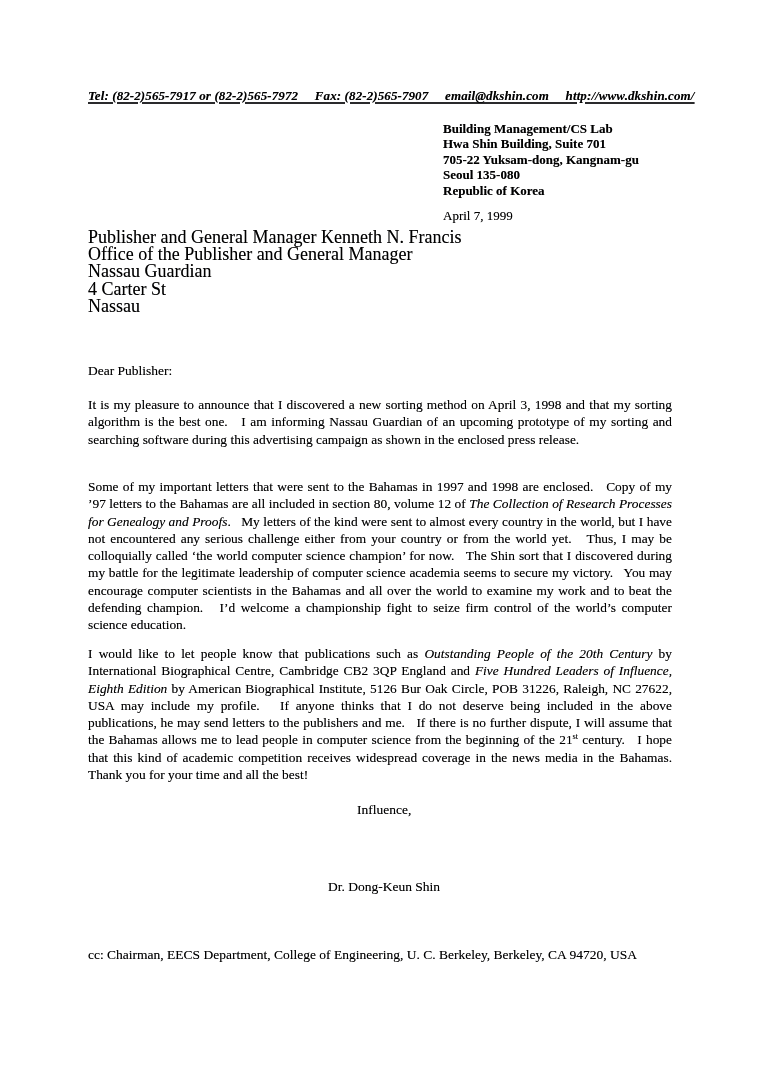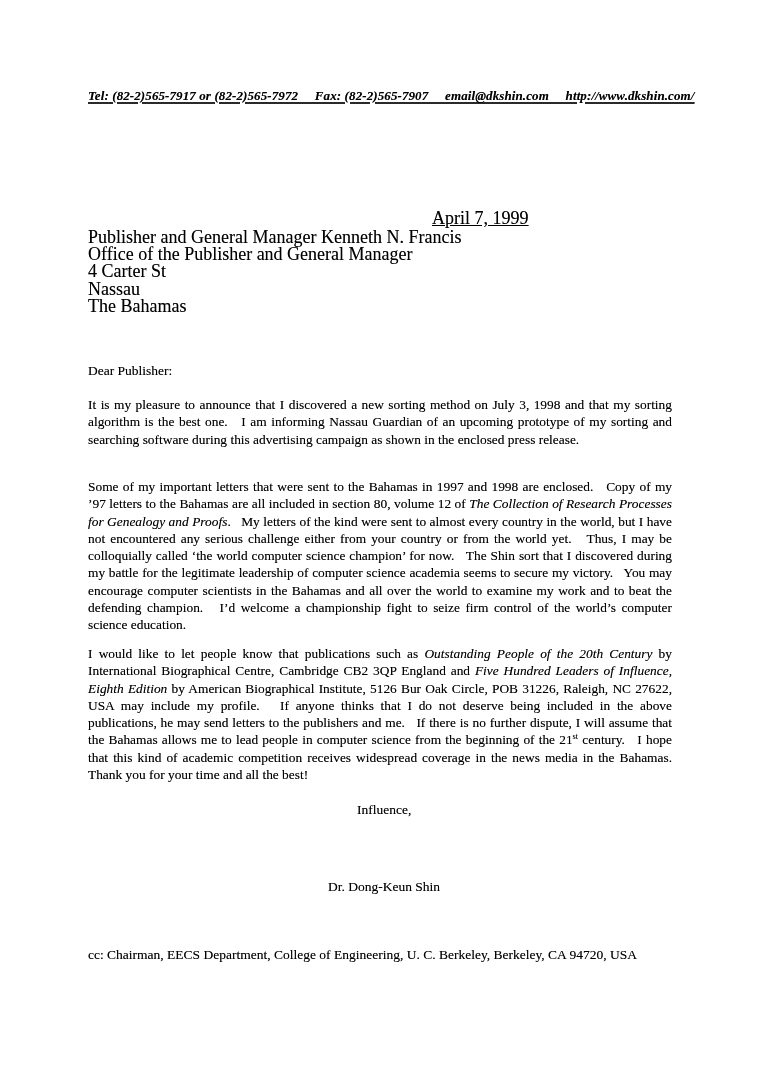--- a/index.html
+++ b/index.html
@@ -26,23 +26,22 @@
     text-decoration-color: #2a2a2c;
     letter-spacing: 0.1px;
   }
   .sender-address {
     left: 443px; top: 121px;
     font-size: 13px;
     font-weight: bold;
     line-height: 15.4px;
   }
   .letter-date {
-    left: 432px; top: 208px;
-    font-size: 18px;
-    text-decoration: underline;
+    left: 443px; top: 208px;
+    font-size: 13px;
   }
   .recipient-address {
     left: 88px; top: 229px;
     font-size: 18px;
     line-height: 17.2px;
   }
   .salutation {
     left: 88px; top: 363px;
     font-size: 13.5px;
   }
@@ -77,34 +76,41 @@
   }
   .txt { text-shadow: 0 0 0.3px rgba(20,20,25,0.45); }
 </style>
 </head>
 <body>
 
 <div class="page">
 
   <div class="abs contact-header txt">Tel: (82-2)565-7917 or (82-2)565-7972     Fax: (82-2)565-7907     email@dkshin.com     http://www.dkshin.com/</div>
 
+  <div class="abs sender-address txt">
+    <div>Building Management/CS Lab</div>
+    <div>Hwa Shin Building, Suite 701</div>
+    <div>705-22 Yuksam-dong, Kangnam-gu</div>
+    <div>Seoul 135-080</div>
+    <div>Republic of Korea</div>
+  </div>
 
   <div class="abs letter-date txt">April 7, 1999</div>
 
   <div class="abs recipient-address txt">
     <div>Publisher and General Manager Kenneth N. Francis</div>
     <div>Office of the Publisher and General Manager</div>
+    <div>Nassau Guardian</div>
     <div>4 Carter St</div>
     <div>Nassau</div>
-    <div>The Bahamas</div>
   </div>
 
   <div class="abs salutation txt">Dear Publisher:</div>
 
-  <div class="abs body-par par-1 txt"><span>It is my pleasure to announce that I discovered a new sorting method on July 3, 1998 and that my sorting algorithm is the best one.   I am informing Nassau Guardian of an upcoming prototype of my sorting and searching software during this advertising campaign as shown in the enclosed press release.</span></div>
+  <div class="abs body-par par-1 txt"><span>It is my pleasure to announce that I discovered a new sorting method on April 3, 1998 and that my sorting algorithm is the best one.   I am informing Nassau Guardian of an upcoming prototype of my sorting and searching software during this advertising campaign as shown in the enclosed press release.</span></div>
 
   <div class="abs body-par par-2 txt"><span>Some of my important letters that were sent to the Bahamas in 1997 and 1998 are enclosed.   Copy of my ’97 letters to the Bahamas are all included in section 80, volume 12 of </span><span style="font-style: italic;">The Collection of Research Processes for Genealogy and Proofs</span><span>.   My letters of the kind were sent to almost every country in the world, but I have not encountered any serious challenge either from your country or from the world yet.   Thus, I may be colloquially called ‘the world computer science champion’ for now.   The Shin sort that I discovered during my battle for the legitimate leadership of computer science academia seems to secure my victory.   You may encourage computer scientists in the Bahamas and all over the world to examine my work and to beat the defending champion.   I’d welcome a championship fight to seize firm control of the world’s computer science education.</span></div>
 
   <div class="abs body-par par-3 txt"><span>I would like to let people know that publications such as </span><span style="font-style: italic;">Outstanding People of the 20th Century</span><span> by International Biographical Centre, Cambridge CB2 3QP England and </span><span style="font-style: italic;">Five Hundred Leaders of Influence, Eighth Edition</span><span> by American Biographical Institute, 5126 Bur Oak Circle, POB 31226, Raleigh, NC 27622, USA may include my profile.   If anyone thinks that I do not deserve being included in the above publications, he may send letters to the publishers and me.   If there is no further dispute, I will assume that the Bahamas allows me to lead people in computer science from the beginning of the 21</span><sup>st</sup><span> century.   I hope that this kind of academic competition receives widespread coverage in the news media in the Bahamas.    Thank you for your time and all the best!</span></div>
 
   <div class="abs closing txt">Influence,</div>
 
   <div class="abs signature txt">Dr. Dong-Keun Shin</div>
 
   <div class="abs cc-line txt">cc: Chairman, EECS Department, College of Engineering, U. C. Berkeley, Berkeley, CA 94720, USA</div>

